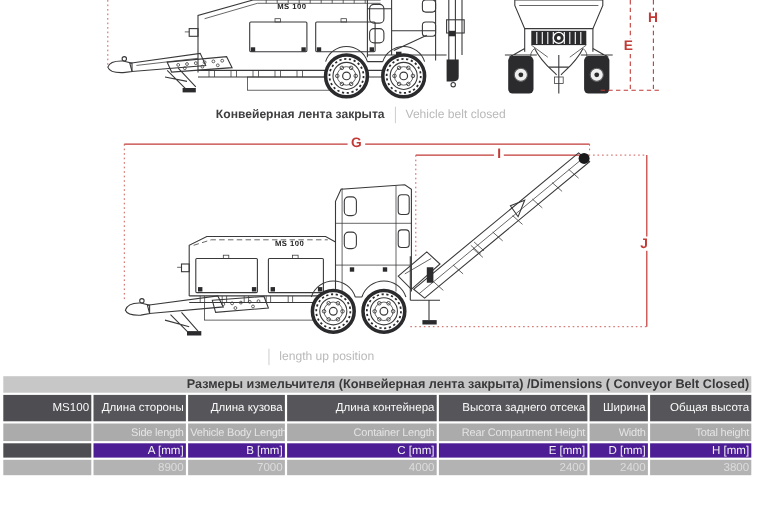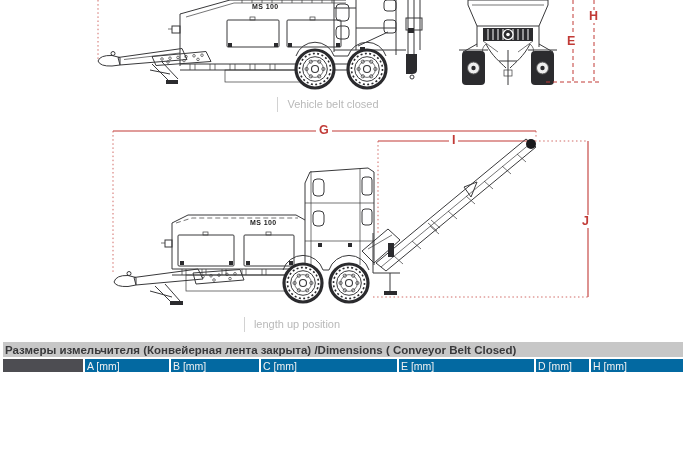--- a/index.html
+++ b/index.html
@@ -16,27 +16,27 @@
        background:#fff;padding:0 3px;}
   .model-tag{position:absolute;font-size:7px;font-weight:bold;color:#222;
        letter-spacing:.4px;line-height:1;}
   .caption{position:absolute;left:0;width:700px;display:flex;align-items:center;
        justify-content:center;gap:9px;height:18px;}
   .cap-ru{font-size:11px;font-weight:bold;color:#3f3f41;}
   .cap-en{font-size:11px;color:#b9b9b9;}
   .cap-divider{width:1px;height:15px;background:#d2d2d2;}
   table.dims{position:absolute;left:1px;top:340px;width:684px;border-collapse:separate;
        border-spacing:2px;table-layout:fixed;}
-  table.dims td{text-align:left;vertical-align:middle;overflow:hidden;padding:0 2px;}
+  table.dims td{text-align:right;vertical-align:middle;overflow:hidden;padding:0 2px;}
   .row-title td{background:#c7c7c7;color:#39393b;font-size:11.5px;font-weight:bold;height:15px;}
   .row-ru td{background:#55555a;color:#fafafa;font-size:10.5px;height:24px;line-height:1.15;}
   .row-ru td.model-cell{background:#4d4d52;}
   .row-en td{background:#ababab;color:#e4e4e4;font-size:10px;height:16px;white-space:nowrap;letter-spacing:-.2px;}
   .row-en td.model-cell{background:#ababab;}
-  .row-code td{background:#0369a1;color:#f2f2f2;font-size:10.5px;height:13px;}
+  .row-code td{background:#4c1d95;color:#f2f2f2;font-size:10.5px;height:13px;}
   .row-code td.model-cell{background:#4d4d52;}
   .row-val td{background:#b3b3b3;color:#dcdcdc;font-size:10.5px;height:14px;}
 </style>
 </head>
 <body>
 
 <div class="canvas">
 
   <svg style="top:0" width="700" height="92" viewBox="0 0 700 92">
     <defs>
@@ -146,20 +146,21 @@
       <path class="rdash" d="M594,0 V82"></path>
       <path class="rdash" d="M546,82 H599"></path>
     </g>
   </svg>
 
   <span class="dim" style="left:586px;top:10px">H</span>
   <span class="dim" style="left:564px;top:35px">E</span>
   <span class="model-tag" style="left:252px;top:3px">MS 100</span>
 
   <div class="caption" style="top:95px;transform:translateX(-22px)">
+    <span class="cap-ru">Конвейерная лента закрыта</span>
     <div class="cap-divider"></div>
     <span class="cap-en">Vehicle belt closed</span>
   </div>
 
   <svg style="top:123px" width="700" height="195" viewBox="0 0 700 195">
 
     <g>
       <path class="rsol" d="M113,8 H536"></path>
       <path class="rdot" d="M113,8 V150"></path>
       <path class="rdot" d="M536,8 V16"></path>
@@ -247,25 +248,52 @@
         <col style="width:88px">
       <col style="width:136px">
         <col style="width:135px">
         <col style="width:53px">
         <col style="width:92px">
     </colgroup>
     <tbody>
         <tr class="row-title">
       <td colspan="7">Размеры измельчителя (Конвейерная лента закрыта) /Dimensions ( Conveyor Belt Closed)</td>
     </tr>
+    <tr class="row-ru">
+      <td class="model-cell">MS100</td>
+      <td>Длина стороны</td>
+      <td>Длина кузова</td>
+      <td>Длина контейнера</td>
+      <td>Высота заднего отсека</td>
+      <td>Ширина</td>
+      <td>Общая высота</td>
+    </tr>
+    <tr class="row-en">
+      <td class="model-cell"></td>
+      <td>Side length</td>
+      <td>Vehicle Body Length</td>
+      <td>Container Length</td>
+      <td>Rear Compartment Height</td>
+      <td>Width</td>
+      <td>Total height</td>
+    </tr>
     <tr class="row-code">
       <td class="model-cell"></td>
       <td>A [mm]</td>
       <td>B [mm]</td>
       <td>C [mm]</td>
       <td>E [mm]</td>
       <td>D [mm]</td>
       <td>H [mm]</td>
     </tr>
+    <tr class="row-val">
+      <td></td>
+      <td>8900</td>
+      <td>7000</td>
+      <td>4000</td>
+      <td>2400</td>
+      <td>2400</td>
+      <td>3800</td>
+    </tr>
   </tbody>
     </table>
 
 </div>
 
 </body></html>

